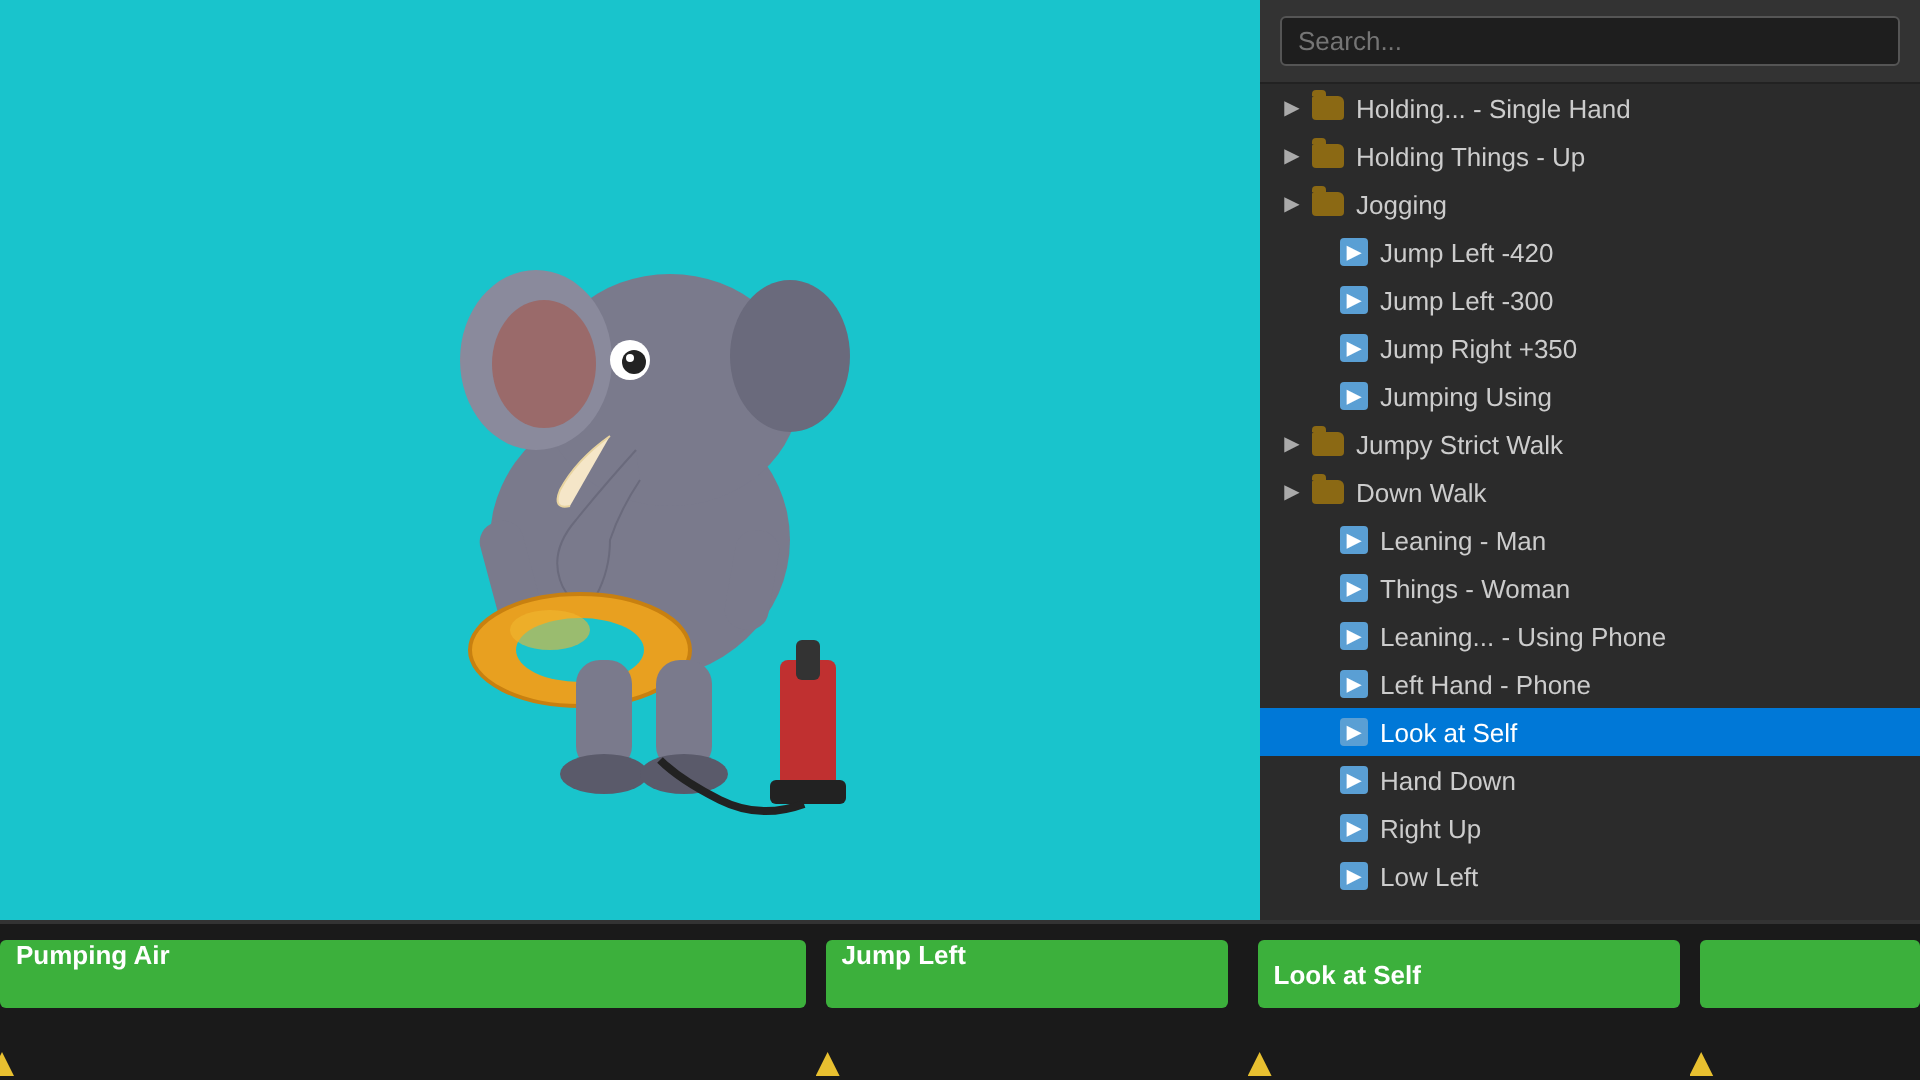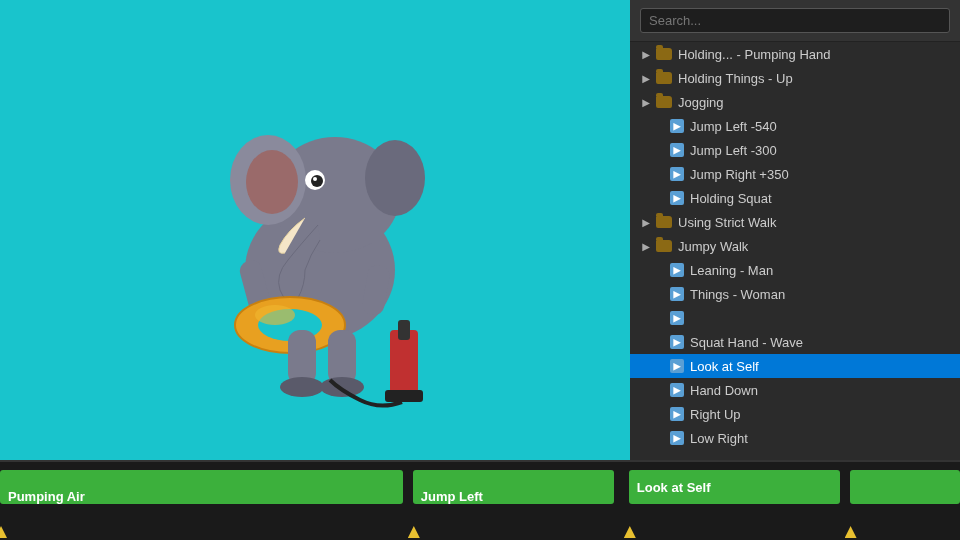--- a/index.html
+++ b/index.html
@@ -215,111 +215,112 @@
 
 <div class="right-panel">
   <div class="search-bar">
     <input class="search-input" type="text" placeholder="Search..." style="">
   </div>
   <div class="animation-list" id="anim-list">
 
   <div class="list-item  ">
         <span class="chevron">▶</span>
         <span class="folder-icon"></span>
-        <span>Holding... - Pumping Hand</span>
+        <span>Holding... - Single Hand</span>
       </div>
       <div class="list-item  ">
         <span class="chevron">▶</span>
         <span class="folder-icon"></span>
         <span>Holding Things - Up</span>
       </div>
       <div class="list-item  ">
         <span class="chevron">▶</span>
         <span class="folder-icon"></span>
         <span>Jogging</span>
       </div>
       <div class="list-item indent-1 ">
         <span style="width: 12px; margin-right: 4px;"></span>
         <span class="anim-icon">▶</span>
-        <span>Jump Left -540</span>
+        <span>Jump Left -420</span>
       </div>
       <div class="list-item indent-1 ">
         <span style="width: 12px; margin-right: 4px;"></span>
         <span class="anim-icon">▶</span>
         <span>Jump Left -300</span>
       </div>
       <div class="list-item indent-1 ">
         <span style="width: 12px; margin-right: 4px;"></span>
         <span class="anim-icon">▶</span>
         <span>Jump Right +350</span>
       </div>
       <div class="list-item indent-1 ">
         <span style="width: 12px; margin-right: 4px;"></span>
         <span class="anim-icon">▶</span>
-        <span>Holding Squat</span>
+        <span>Jumping Using</span>
       </div>
       <div class="list-item  ">
         <span class="chevron">▶</span>
         <span class="folder-icon"></span>
-        <span>Using Strict Walk</span>
+        <span>Jumpy Strict Walk</span>
       </div>
       <div class="list-item  ">
         <span class="chevron">▶</span>
         <span class="folder-icon"></span>
-        <span>Jumpy Walk</span>
+        <span>Down Walk</span>
       </div>
       <div class="list-item indent-1 ">
         <span style="width: 12px; margin-right: 4px;"></span>
         <span class="anim-icon">▶</span>
         <span>Leaning - Man</span>
       </div>
       <div class="list-item indent-1 ">
         <span style="width: 12px; margin-right: 4px;"></span>
         <span class="anim-icon">▶</span>
         <span>Things - Woman</span>
       </div>
       <div class="list-item indent-1 ">
         <span style="width: 12px; margin-right: 4px;"></span>
         <span class="anim-icon">▶</span>
-      </div>
-      <div class="list-item indent-1 ">
-        <span style="width: 12px; margin-right: 4px;"></span>
-        <span class="anim-icon">▶</span>
-        <span>Squat Hand - Wave</span>
+        <span>Leaning... - Using Phone</span>
+      </div>
+      <div class="list-item indent-1 ">
+        <span style="width: 12px; margin-right: 4px;"></span>
+        <span class="anim-icon">▶</span>
+        <span>Left Hand - Phone</span>
       </div>
       <div class="list-item indent-1 selected">
         <span style="width: 12px; margin-right: 4px;"></span>
         <span class="anim-icon">▶</span>
         <span>Look at Self</span>
       </div>
       <div class="list-item indent-1 ">
         <span style="width: 12px; margin-right: 4px;"></span>
         <span class="anim-icon">▶</span>
         <span>Hand Down</span>
       </div>
       <div class="list-item indent-1 ">
         <span style="width: 12px; margin-right: 4px;"></span>
         <span class="anim-icon">▶</span>
         <span>Right Up</span>
       </div>
       <div class="list-item indent-1 ">
         <span style="width: 12px; margin-right: 4px;"></span>
         <span class="anim-icon">▶</span>
-        <span>Low Right</span>
+        <span>Low Left</span>
       </div>
     </div>
 </div>
 
 <div class="timeline-area">
   <div class="timeline-tracks" id="timeline-tracks" style="position: relative; height: 80px;">
 
-  <div class="track-block" style="position: absolute; left: 0%; width: 42%; top: 8px; height: 34px; background: rgb(60, 176, 60); border-radius: 3px; display: flex; align-items: flex-end; padding-left: 8px; font-size: 13px; font-weight: bold; color: rgb(255, 255, 255);">
+  <div class="track-block" style="position: absolute; left: 0%; width: 42%; top: 8px; height: 34px; background: rgb(60, 176, 60); border-radius: 3px; display: flex; align-items: flex-start; padding-left: 8px; font-size: 13px; font-weight: bold; color: rgb(255, 255, 255);">
         <span>Pumping Air</span>
       </div>
-      <div class="track-block" style="position: absolute; left: 43%; width: 21%; top: 8px; height: 34px; background: rgb(60, 176, 60); border-radius: 3px; display: flex; align-items: flex-end; padding-left: 8px; font-size: 13px; font-weight: bold; color: rgb(255, 255, 255);">
+      <div class="track-block" style="position: absolute; left: 43%; width: 21%; top: 8px; height: 34px; background: rgb(60, 176, 60); border-radius: 3px; display: flex; align-items: flex-start; padding-left: 8px; font-size: 13px; font-weight: bold; color: rgb(255, 255, 255);">
         <span>Jump Left</span>
       </div>
       <div class="track-block" style="position: absolute; left: 65.5%; width: 22%; top: 8px; height: 34px; background: rgb(60, 176, 60); border-radius: 3px; display: flex; align-items: center; padding-left: 8px; font-size: 13px; font-weight: bold; color: rgb(255, 255, 255);">
         <span>Look at Self</span>
       </div>
       <div class="track-block" style="position: absolute; left: 88.5%; width: 11.5%; top: 8px; height: 34px; background: rgb(60, 176, 60); border-radius: 3px; display: flex; align-items: center; padding-left: 8px; font-size: 13px; font-weight: bold; color: rgb(255, 255, 255);">
         <span></span>
       </div>
       <div style="position: absolute; left: calc(0% - 5px); bottom: 4px; width: 12px; height: 12px; background: rgb(232, 192, 48); clip-path: polygon(50% 0%, 0% 100%, 100% 100%);"></div>
       <div style="position: absolute; left: calc(43% - 5px); bottom: 4px; width: 12px; height: 12px; background: rgb(232, 192, 48); clip-path: polygon(50% 0%, 0% 100%, 100% 100%);"></div>

